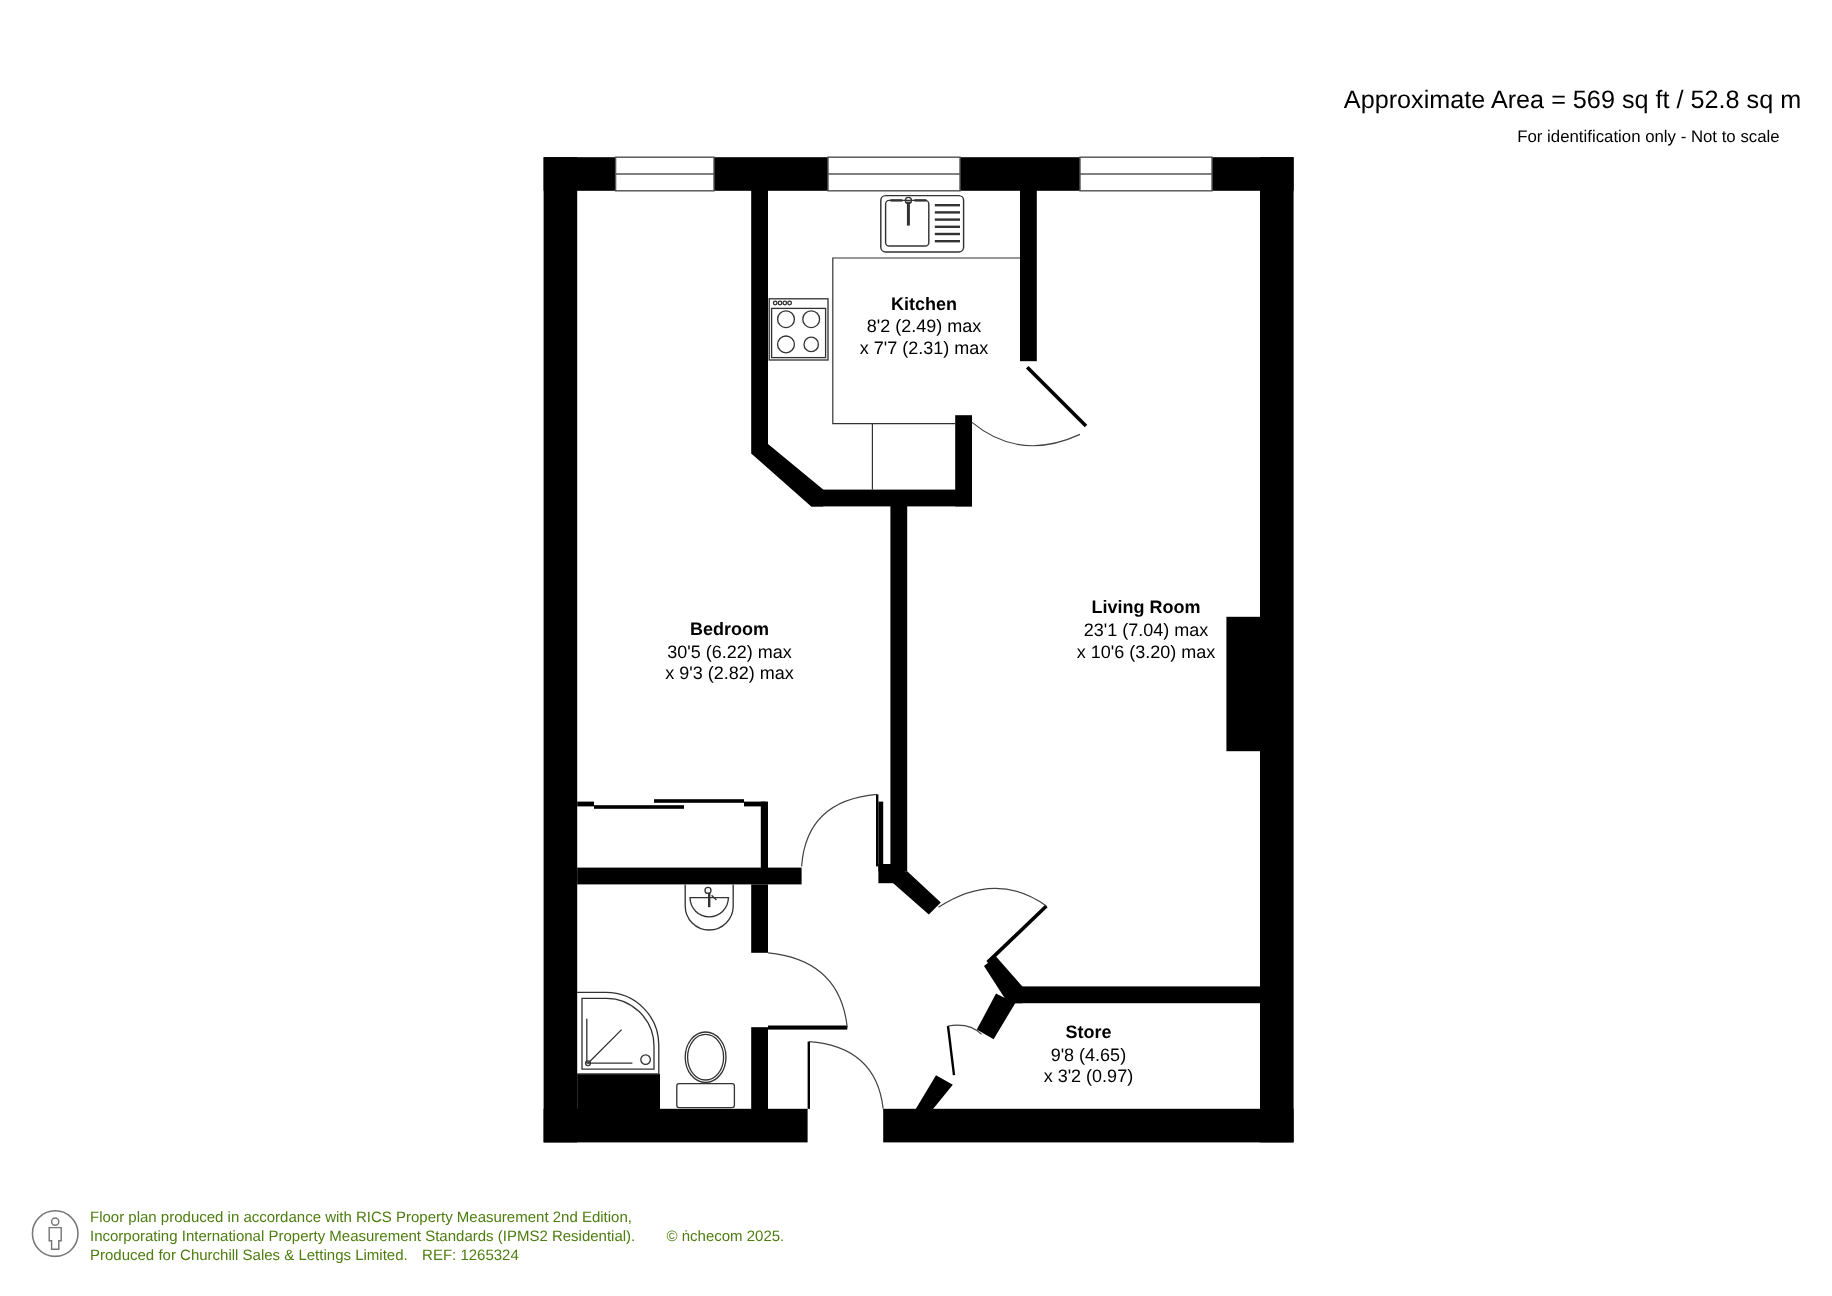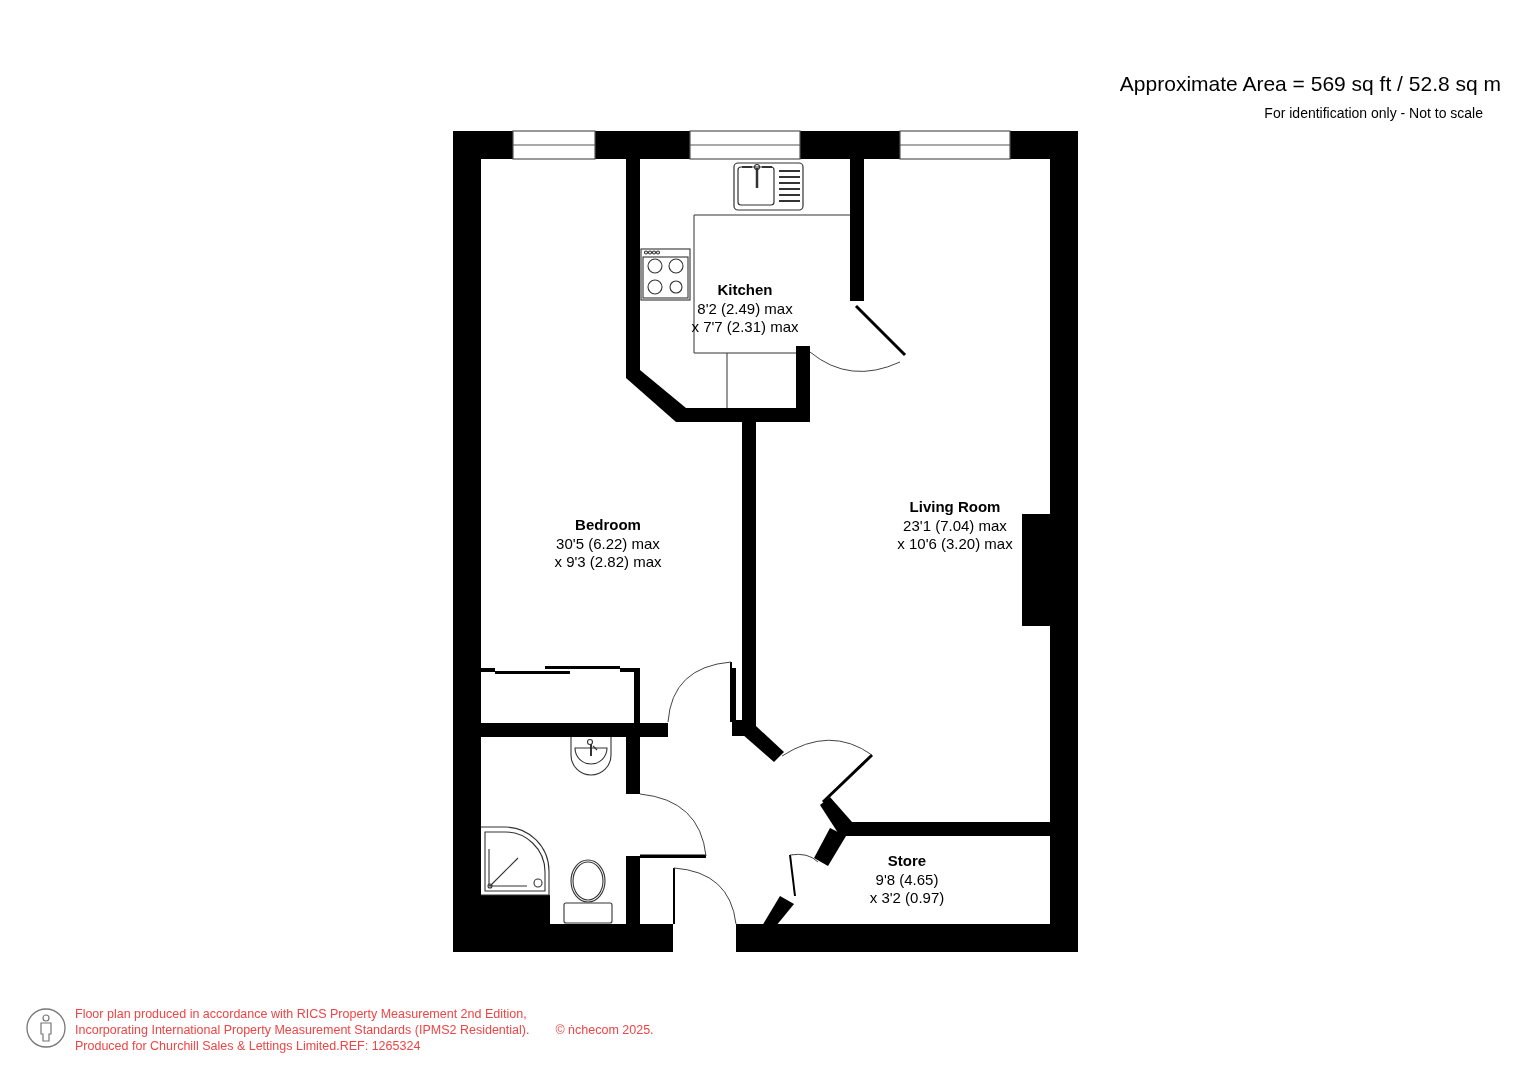--- a/index.html
+++ b/index.html
@@ -4,23 +4,23 @@
   <style>
     html, body { margin: 0; padding: 0; background: #ffffff; }
     body { width: 1527px; height: 1080px; position: relative; overflow: hidden; font-family: "Liberation Sans", sans-serif; color: #000; }
     .area-title { position: absolute; right: 26px; top: 72px; font-size: 21px; white-space: nowrap; }
     .area-note { position: absolute; right: 44px; top: 105px; font-size: 14px; white-space: nowrap; }
     .plan { position: absolute; left: 0; top: 0; width: 1527px; height: 1080px; }
     .room-label { position: absolute; text-align: center; font-size: 15px; line-height: 18.5px; transform: translateX(-50%); white-space: nowrap; }
     .room-label .name { font-weight: bold; }
     .footer { position: absolute; left: 26px; top: 1006px; height: 50px; }
     .footer-icon { position: absolute; left: 0; top: 2px; width: 40px; height: 40px; }
-    .footer-text { position: absolute; left: 49px; top: 0; font-size: 12.5px; line-height: 16px; color: #ef4444; white-space: nowrap; }
+    .footer-text { position: absolute; left: 49px; top: 0; font-size: 12.5px; line-height: 16px; color: #4d7c0f; white-space: nowrap; }
     .footer-text .copy { margin-left: 26px; }
-    .footer-text .ref { }
+    .footer-text .ref { margin-left: 12px; }
   </style>
 </head>
 <body>
 
 <div class="area-title">Approximate Area = 569 sq ft / 52.8 sq m</div>
 <div class="area-note">For identification only - Not to scale</div>
 
 <svg class="plan" viewBox="0 0 1527 1080" xmlns="http://www.w3.org/2000/svg">
 
   <g fill="#000">
@@ -171,21 +171,21 @@
     <circle cx="538" cy="883" r="4"></circle>
   </g>
 
   <g fill="none" stroke="#333" stroke-width="1.1">
     <ellipse cx="588" cy="881" rx="17" ry="21"></ellipse>
     <ellipse cx="588" cy="881" rx="15" ry="19"></ellipse>
     <rect x="564" y="903" width="48" height="20" rx="2"></rect>
   </g>
 </svg>
 
-<div class="room-label" style="left:745px; top:245px;margin-top:36px;">
+<div class="room-label" style="left:770px; top:245px;">
   <div class="name">Kitchen</div>
   <div>8'2 (2.49) max</div>
   <div>x 7'7 (2.31) max</div>
 </div>
 <div class="room-label" style="left:608px; top:516px;">
   <div class="name">Bedroom</div>
   <div>30'5 (6.22) max</div>
   <div>x 9'3 (2.82) max</div>
 </div>
 <div class="room-label" style="left:907px; top:498px;margin-left:48px;">

